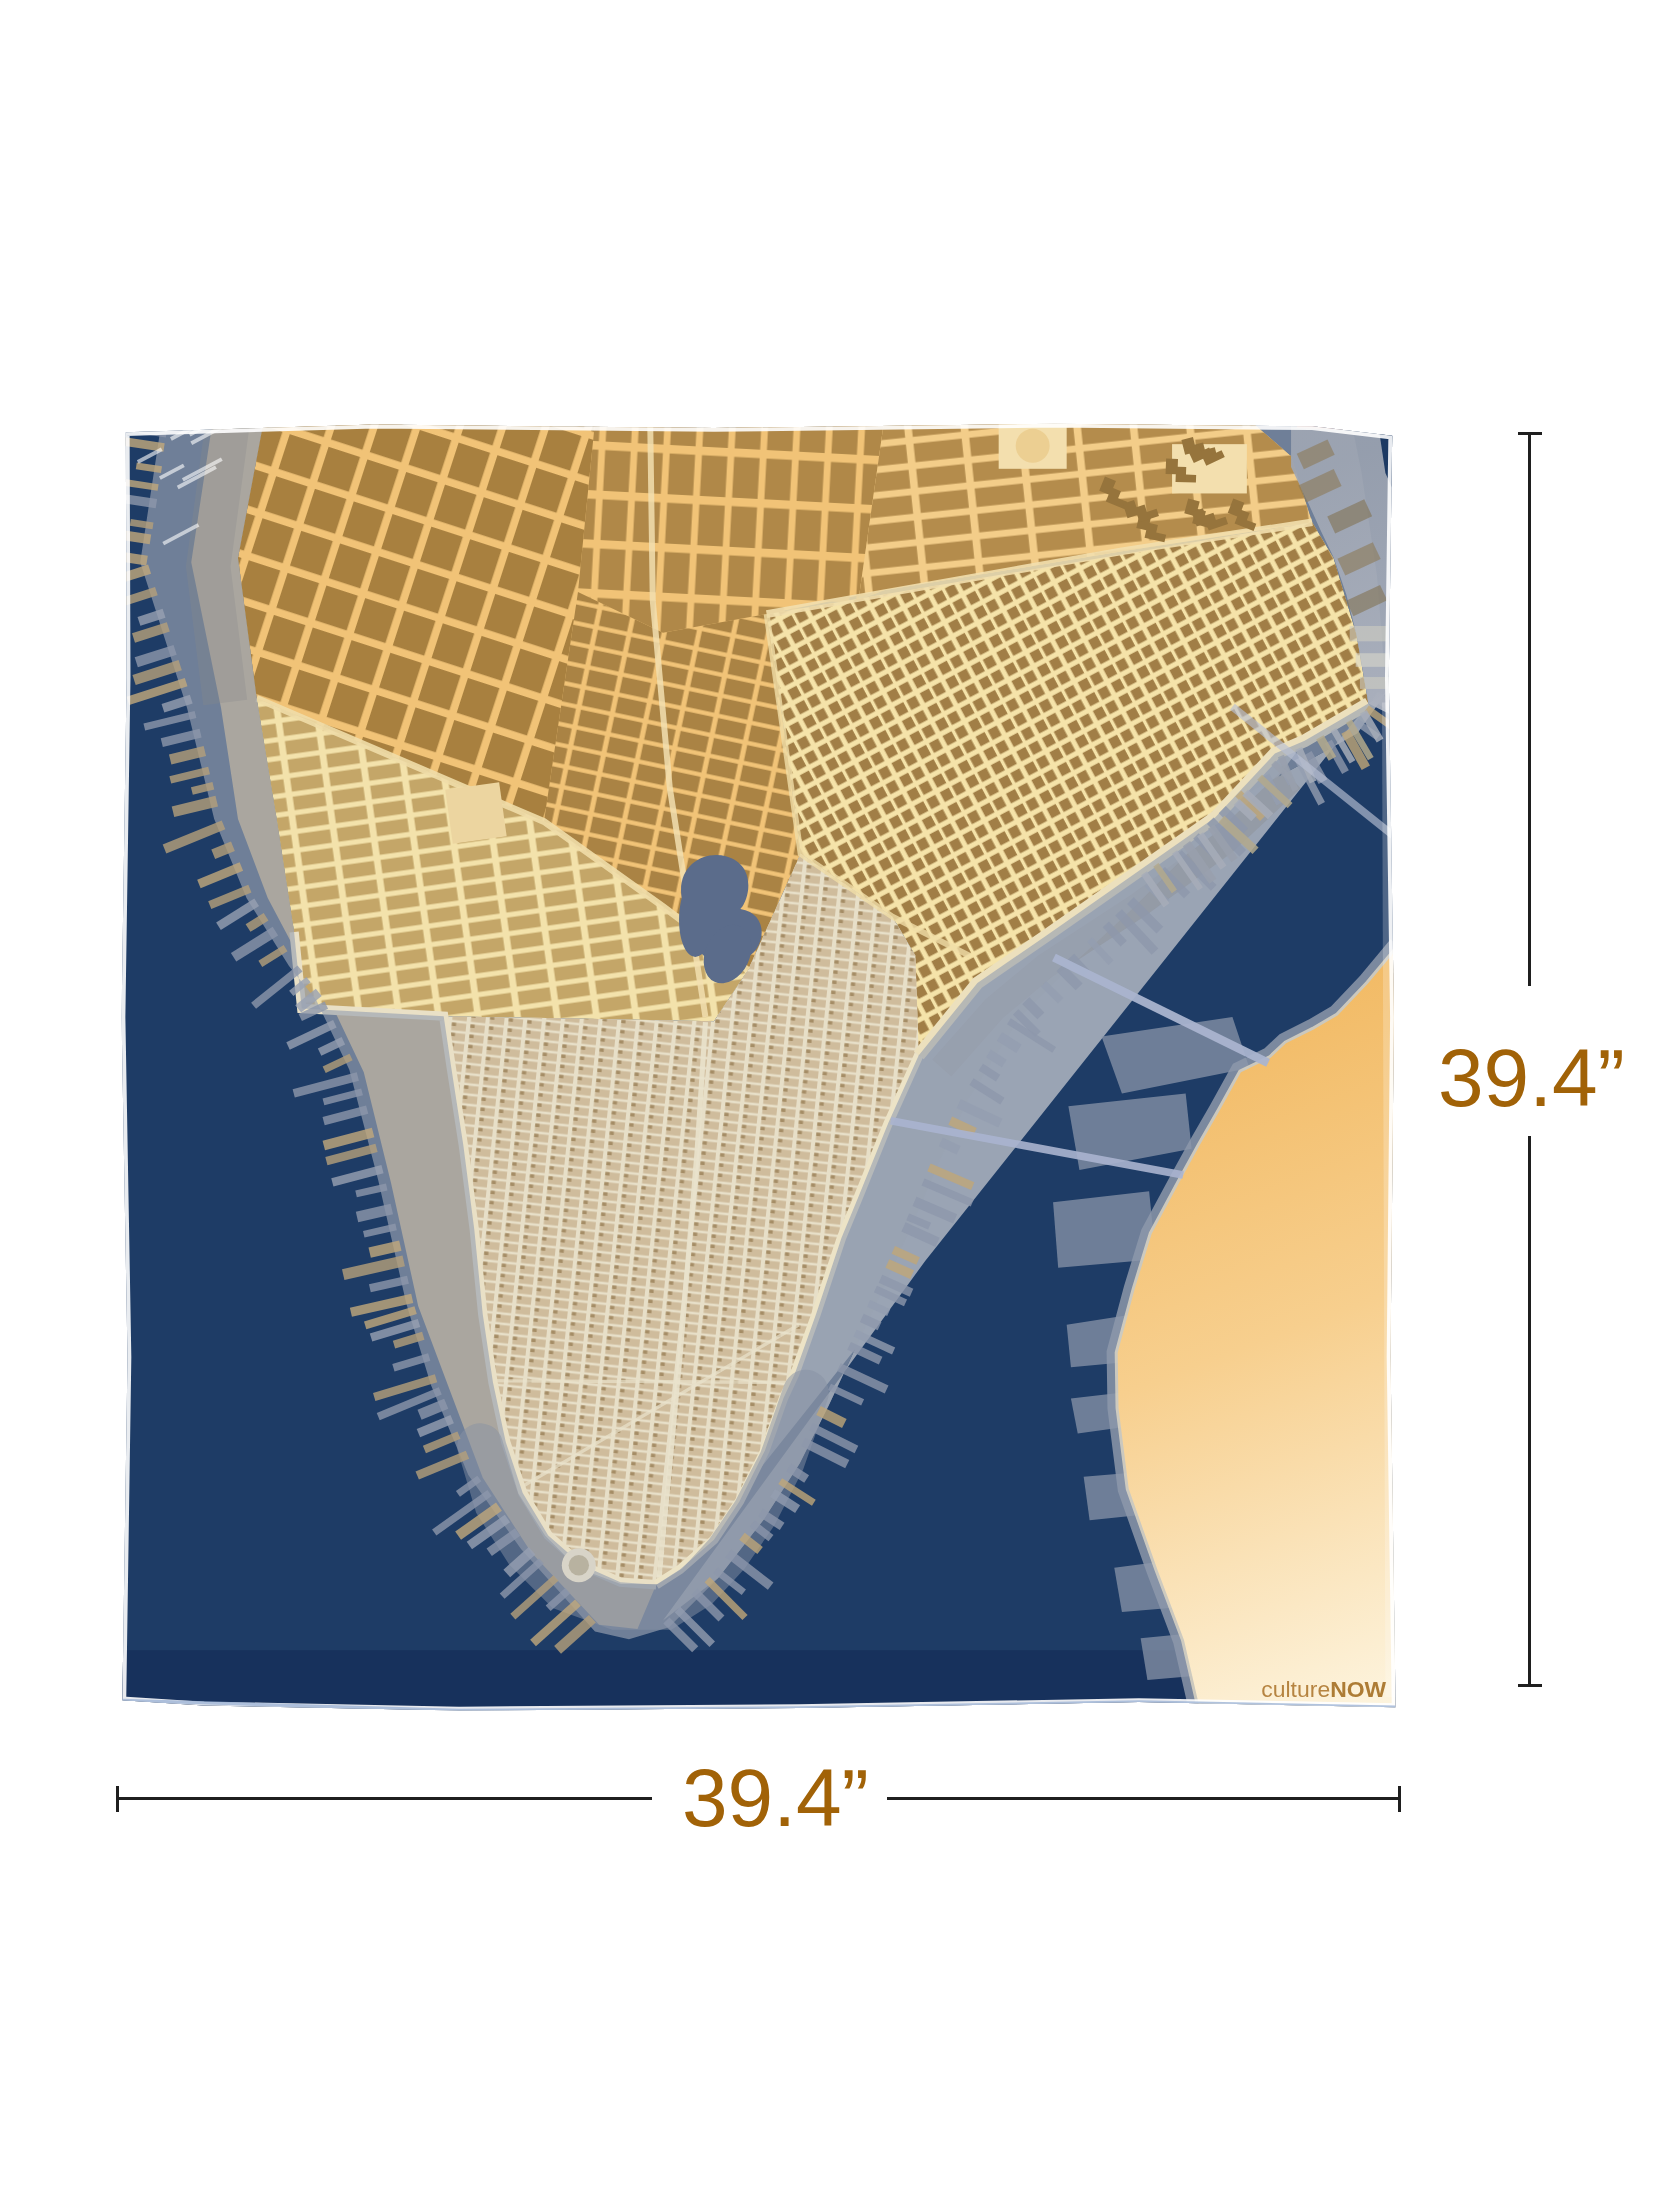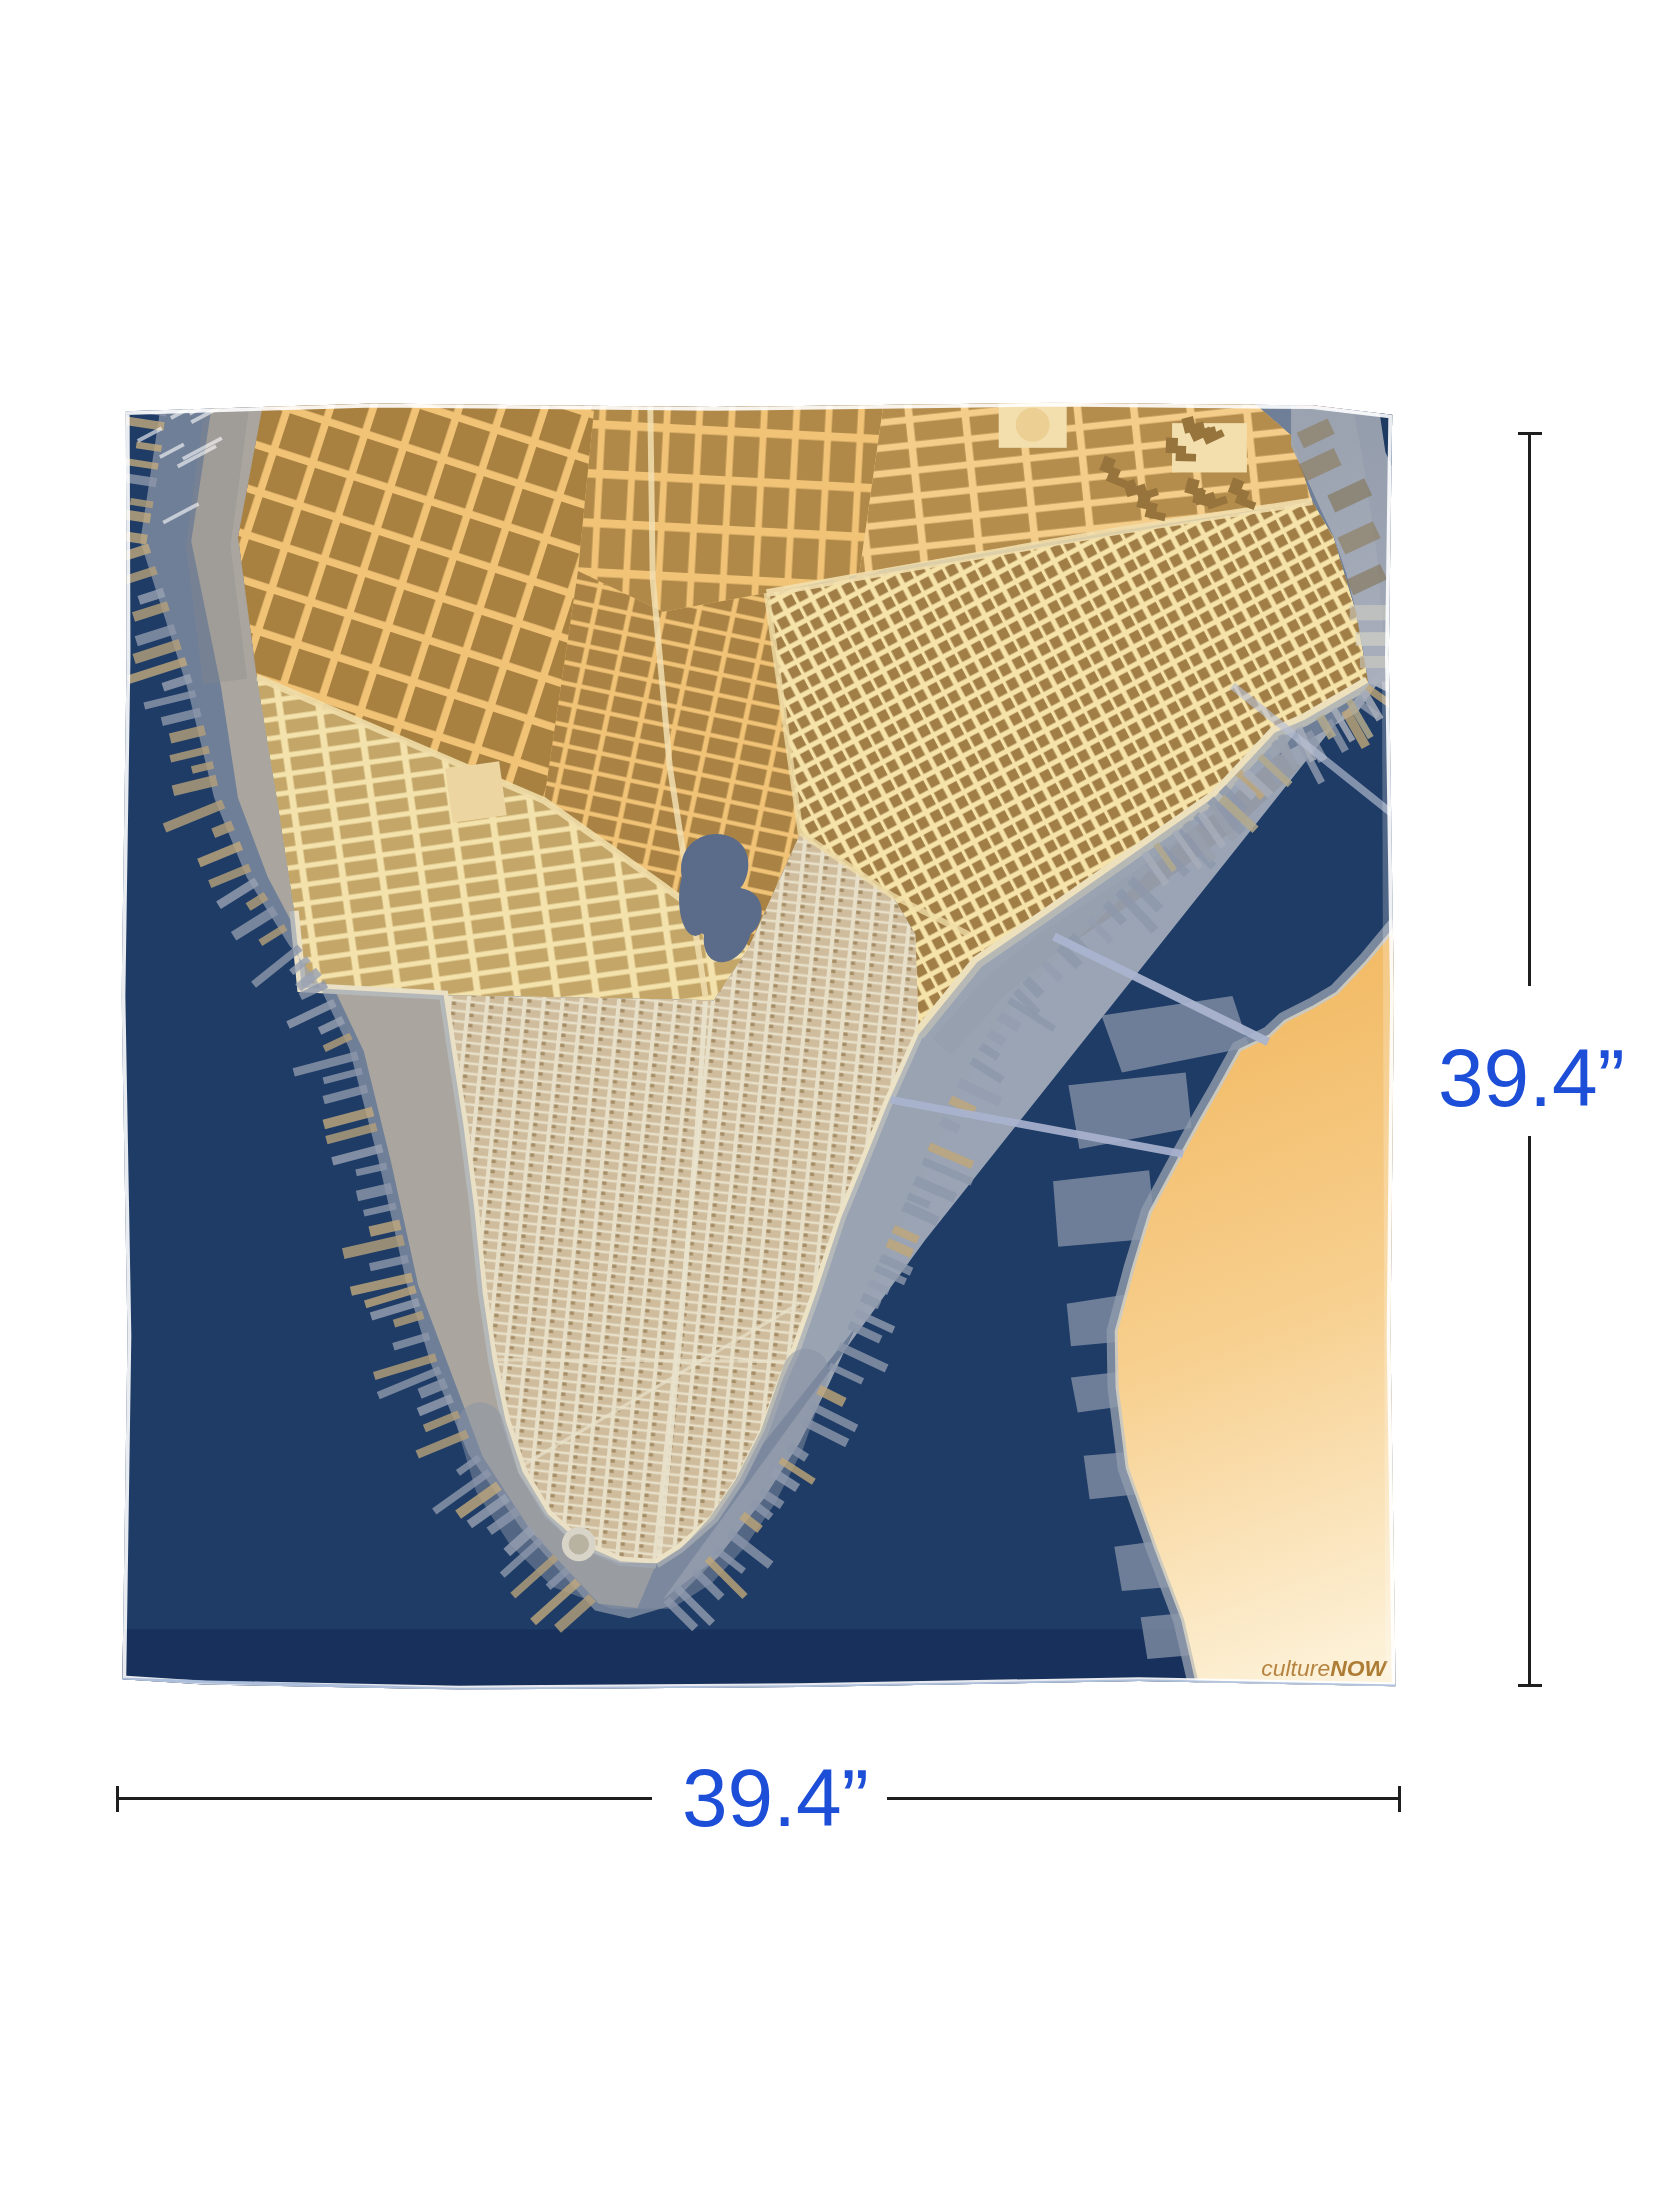--- a/index.html
+++ b/index.html
@@ -1,22 +1,22 @@
 <!DOCTYPE html>
 <html style="font-size:13.6px"><head><meta charset="utf-8">
 <style>
 html,body{margin:0;padding:0;background:#ffffff;}
 #page{position:relative;width:1654px;height:2205px;background:#ffffff;overflow:hidden;
   font-family:"Liberation Sans",sans-serif;}
 .dim{position:absolute;background:#1f1f1f;}
-.lbl{position:absolute;color:#1d4ed8;font-size:82px;letter-spacing:0px;white-space:nowrap;}
+.lbl{position:absolute;color:#a16207;font-size:82px;letter-spacing:0px;white-space:nowrap;}
 </style></head>
 <body>
 <div id="page">
-<div style="position:absolute;left:119px;top:401px;width:1280px;height:1292px;font-style:italic;"><svg width="1280" height="1292" viewBox="0 0 1506 1520">
+<div style="position:absolute;left:119px;top:422px;width:1280px;height:1292px;"><svg width="1280" height="1292" viewBox="0 0 1506 1520">
 <defs>
 <clipPath id="scarf">
             <path d="M8,12 L300,3 L700,7 L1100,2 L1404,5 L1498,16
  L1494,300 L1500,700 L1496,1100 L1502,1512
  L1200,1506 L800,1513 L400,1516 L100,1510 L4,1504
  L10,1100 L3,700 L9,300 Z"></path>
           </clipPath>
 <pattern id="pA" width="48" height="52" patternUnits="userSpaceOnUse" patternTransform="rotate(18)">
   <rect x="3.5" y="3.5" width="39" height="43" fill="#a8803f"></rect>
 </pattern>

